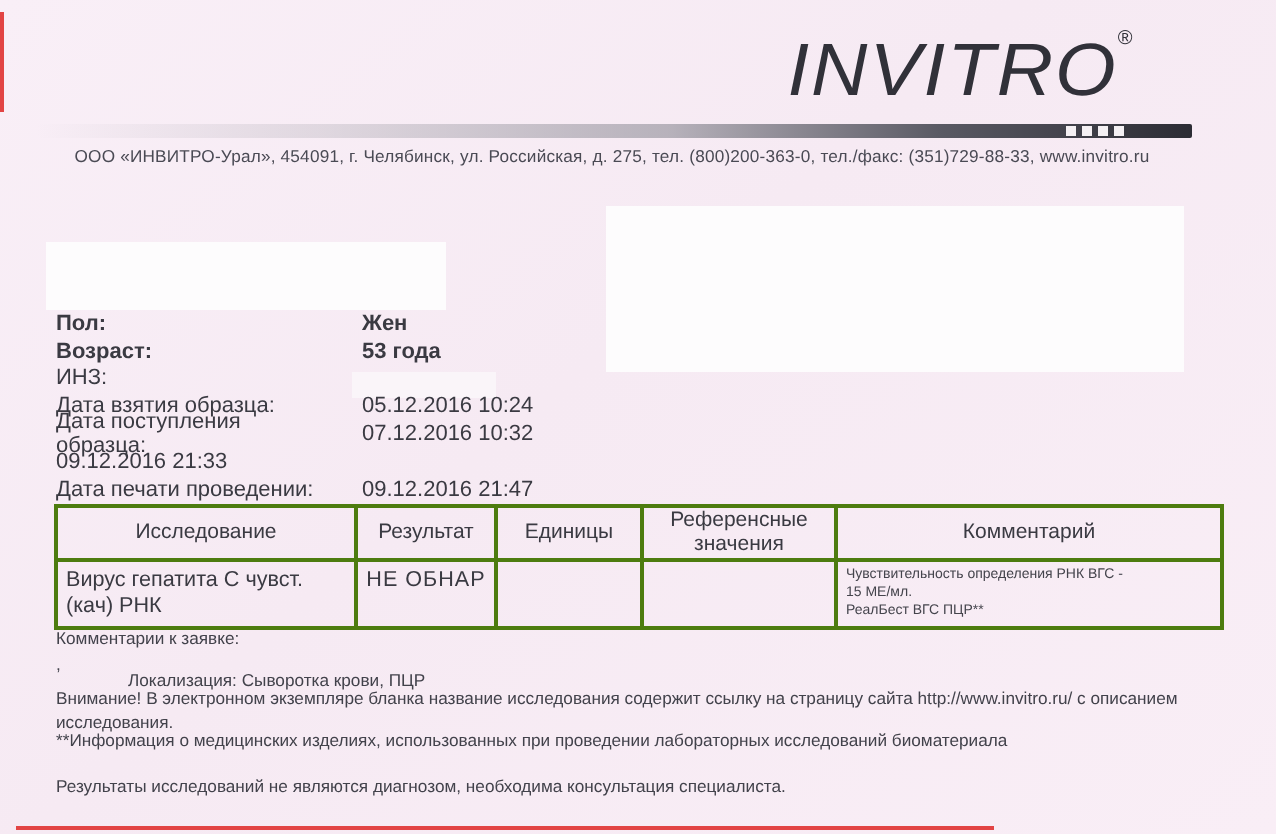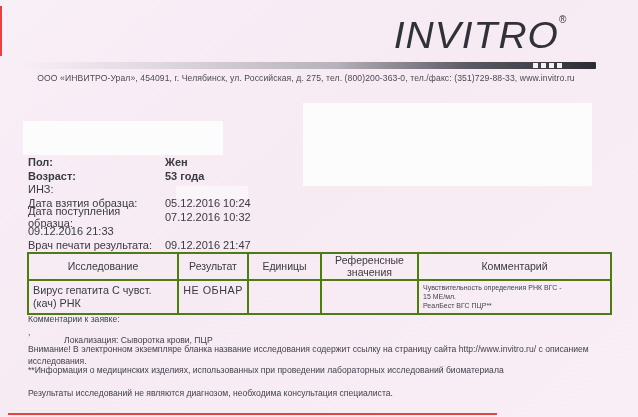--- a/index.html
+++ b/index.html
@@ -38,21 +38,21 @@
   }
 
   
   .redact { position:absolute; background:#fdfcfd; }
   .redact-name   { left:23px;  top:121px; width:200px; height:34px; }
   .redact-client { left:303px; top:103px; width:289px; height:83px; }
   .redact-inz    { left:176px; top:186px; width:72px;  height:13px; background:#faf5f9; }
 
   
   .patient { position:absolute; left:28px; top:155px; width:380px; }
-  .p-row { display:flex; height:13.8px; font-size:11px; align-items:center; }
+  .p-row { display:flex; height:13.8px; font-size:11px; align-items:center;gap:16px; }
   .p-row .lbl { width:137px; }
   .p-row.b { font-weight:bold; }
 
   
   table.results {
     position:absolute; left:27px; top:252px; width:583px;
     border-collapse:collapse; table-layout:fixed;
   }
   table.results th, table.results td { border:2px solid #4d7c0f; }
   table.results th {
@@ -116,21 +116,21 @@
       <span class="val">05.12.2016 10:24</span>
     </div>
     <div class="p-row">
       <span class="lbl">Дата поступления образца:</span>
       <span class="val">07.12.2016 10:32</span>
     </div>
     <div class="p-row">
       <span class="val">09.12.2016 21:33</span>
     </div>
     <div class="p-row">
-      <span class="lbl">Врач печати результата:</span>
+      <span class="lbl">Дата печати проведении:</span>
       <span class="val">09.12.2016 21:47</span>
     </div>
   </div>
 
   <table class="results">
     <colgroup>
       <col style="width:150px">
         <col style="width:70px">
         <col style="width:73px">
         <col style="width:97px">

